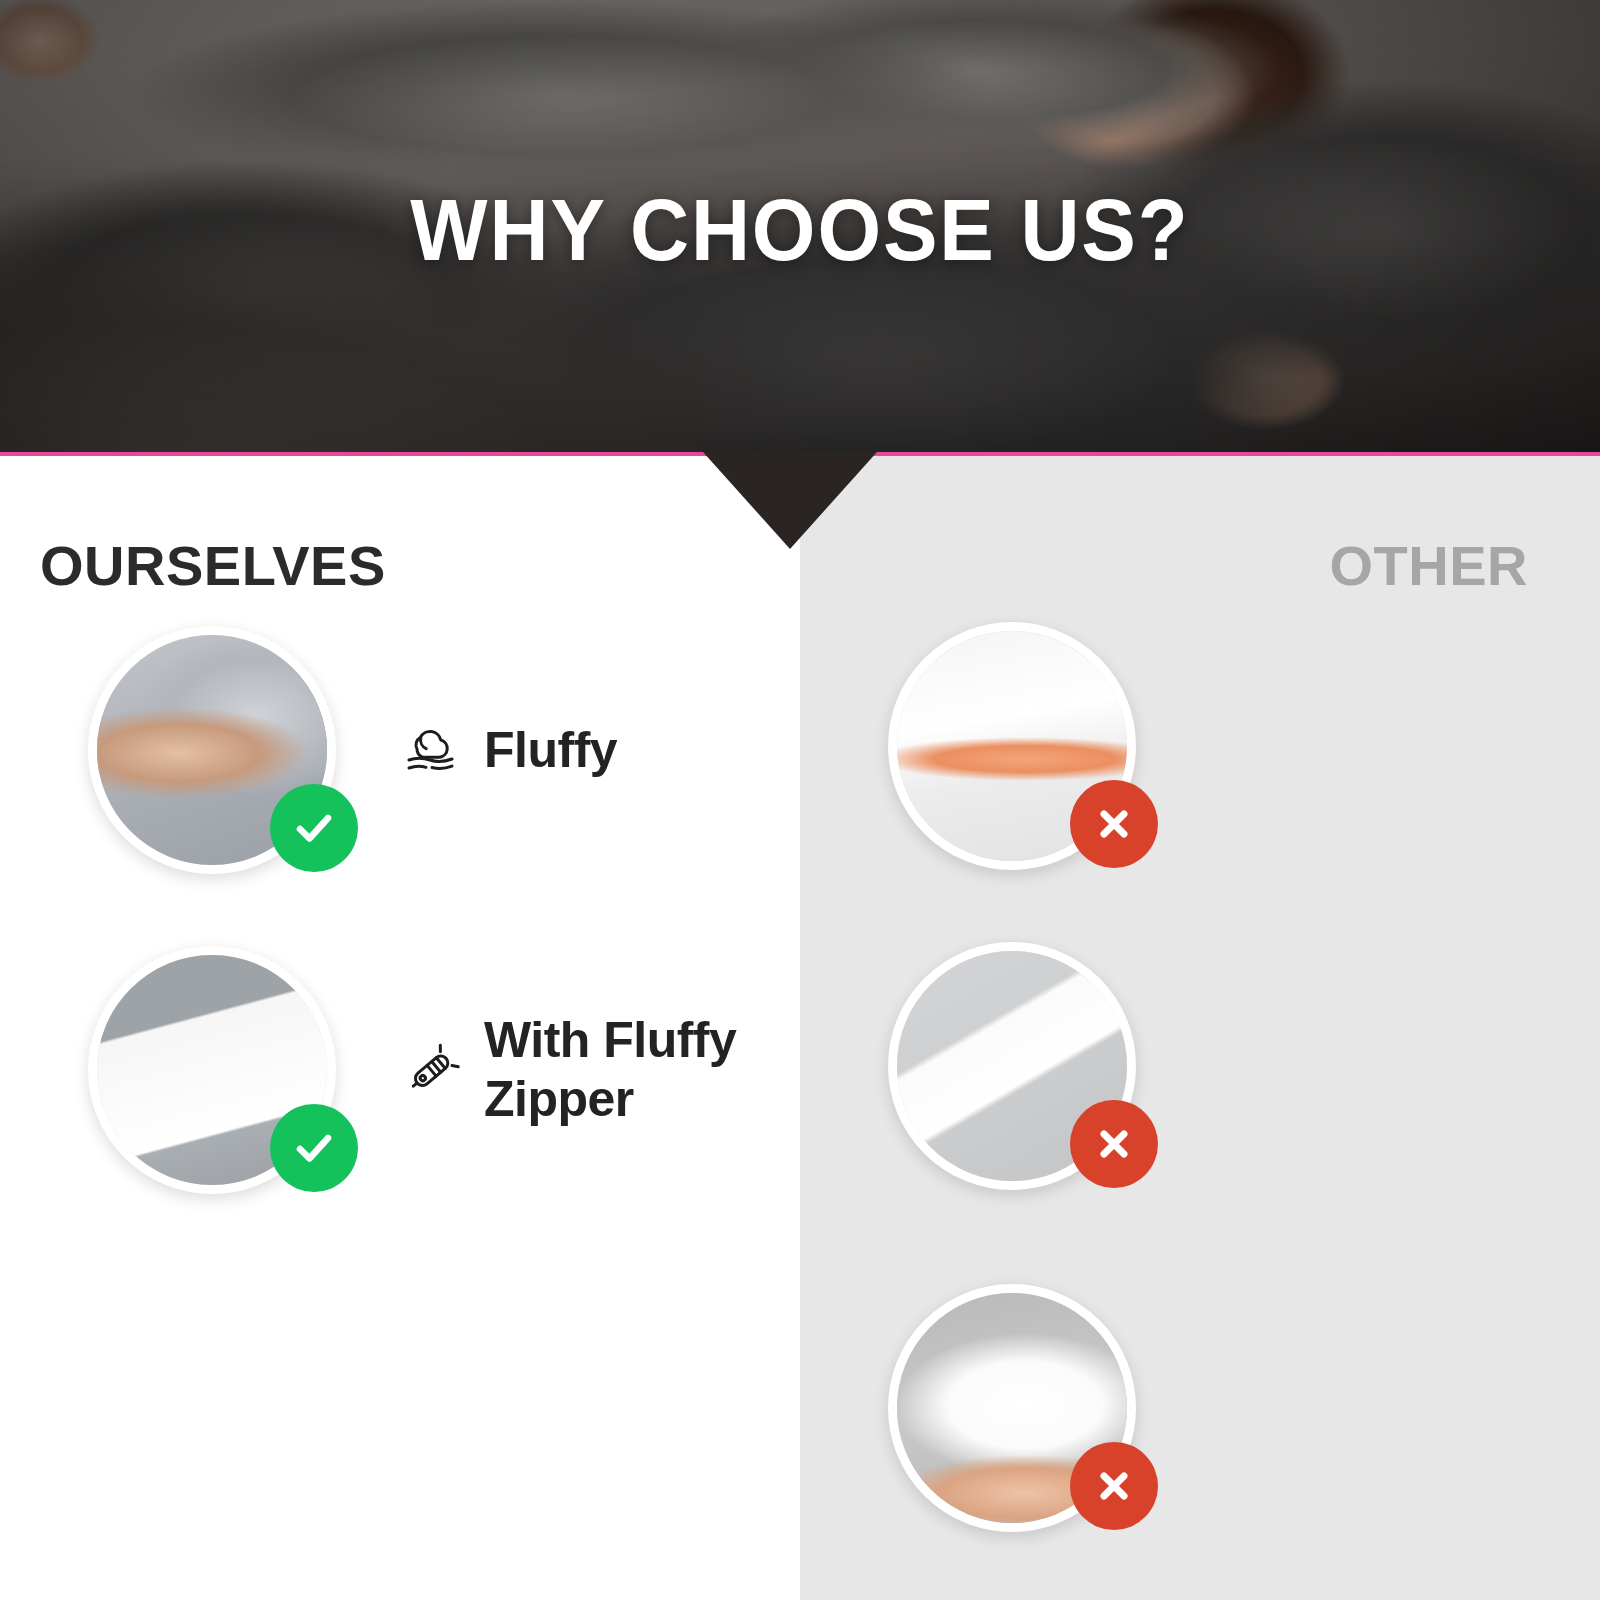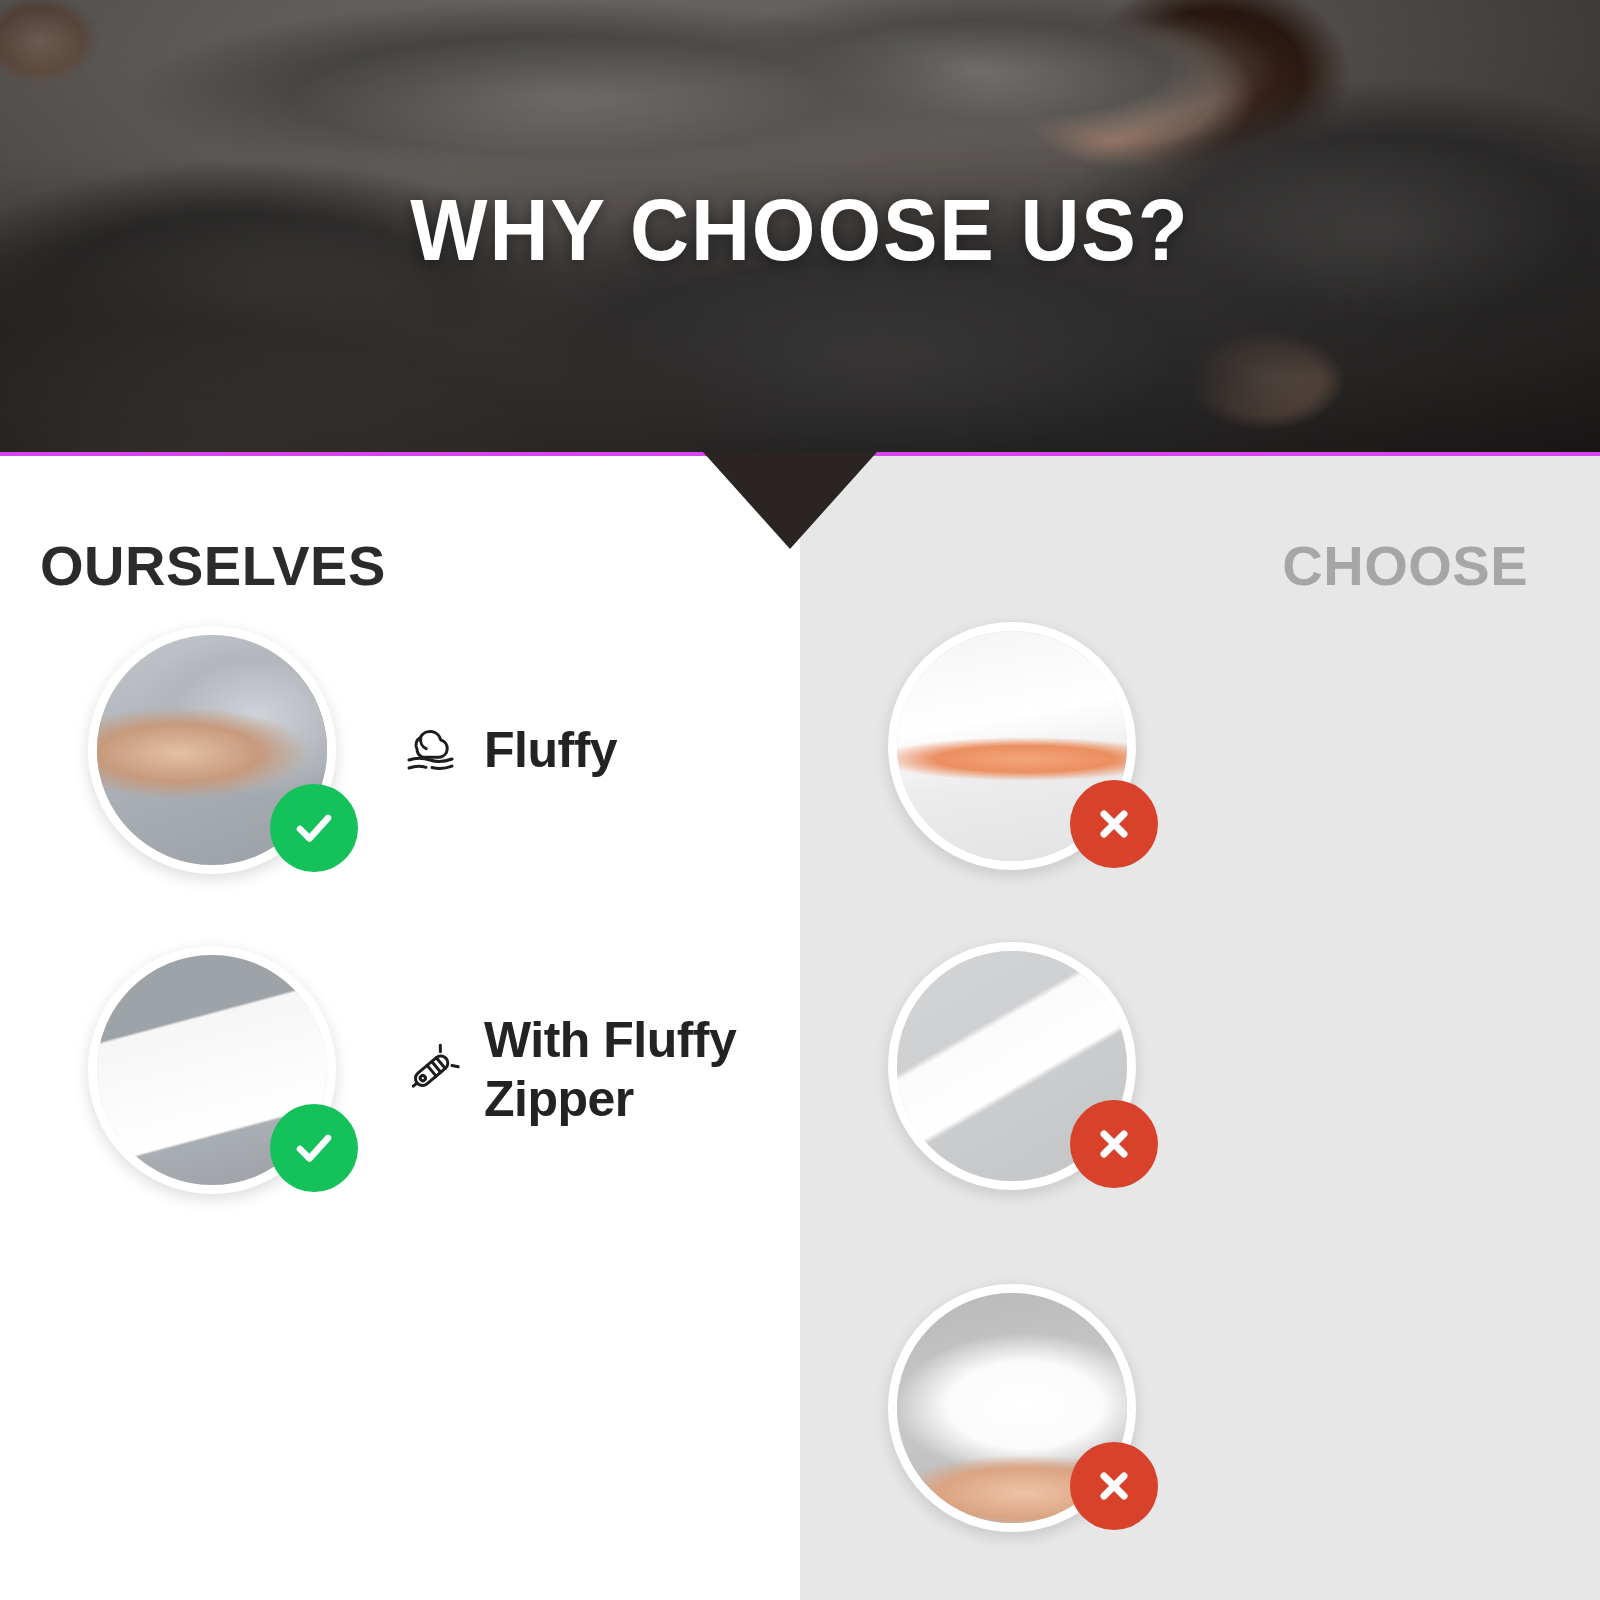--- a/index.html
+++ b/index.html
@@ -8,21 +8,21 @@
     background: #ffffff;
   }
   body {
     font-family: "Liberation Sans", sans-serif;
   }
   .page {
     position: relative;
     width: 1600px;
     height: 1600px;
     overflow: hidden;
-    background: #d946ef;
+    background: #ec4899;
   }
 
   
   .hero {
     position: absolute;
     left: 0; top: 0;
     width: 1600px;
     height: 452px;
     overflow: hidden;
     background: #2e2c2b;
@@ -301,21 +301,21 @@
               </g>
             </svg>
           </span>
           <span class="feat-text feat-big">With Fluffy Zipper</span>
         </div>
       </div>
 
     </div>
 
     <div class="panel panel-right">
-      <div class="col-head col-head-right">CHOOSE</div>
+      <div class="col-head col-head-right">OTHER</div>
     </div>
 
     <div class="row row-1" style="left:800px;">
       <div class="thumb-wrap">
         <div class="thumb">
           <div class="thumb-img img-flat"></div>
         </div>
         <div class="badge badge-no">
           <svg width="46" height="46" viewBox="0 0 46 46" aria-hidden="true">
             <path d="M13 13 L33 33 M33 13 L13 33" fill="none" stroke="#ffffff" stroke-width="7" stroke-linecap="round"></path>

